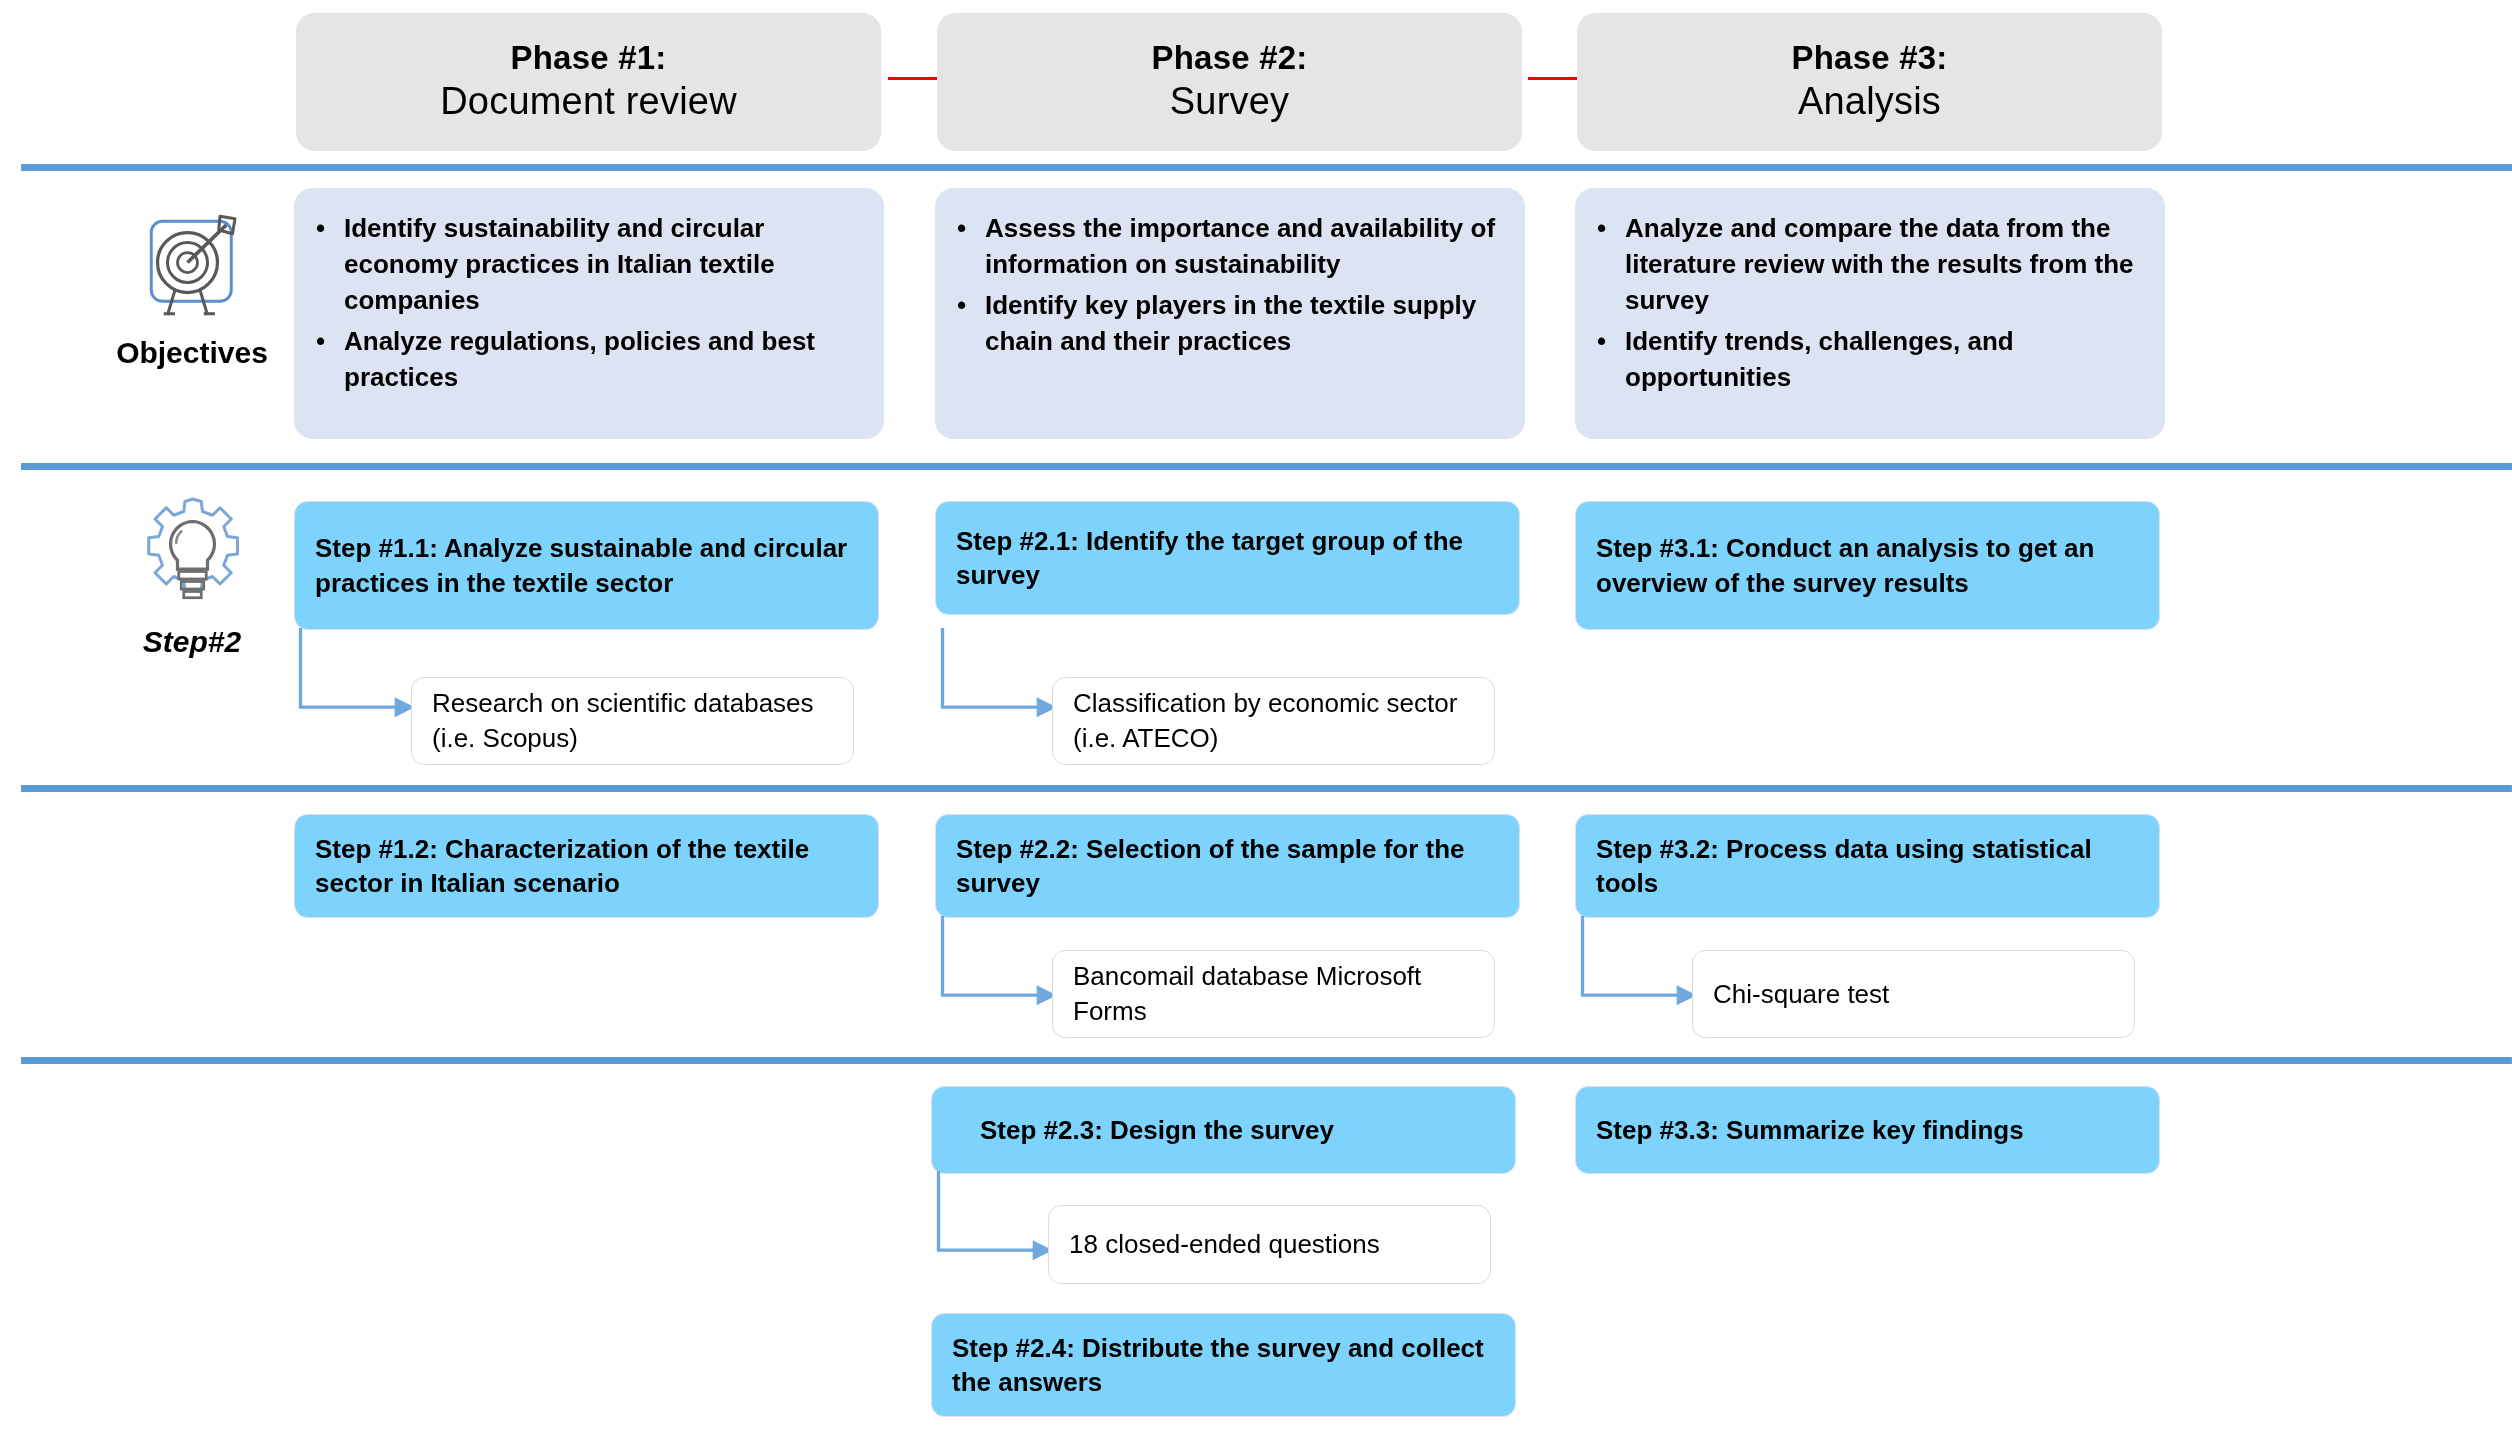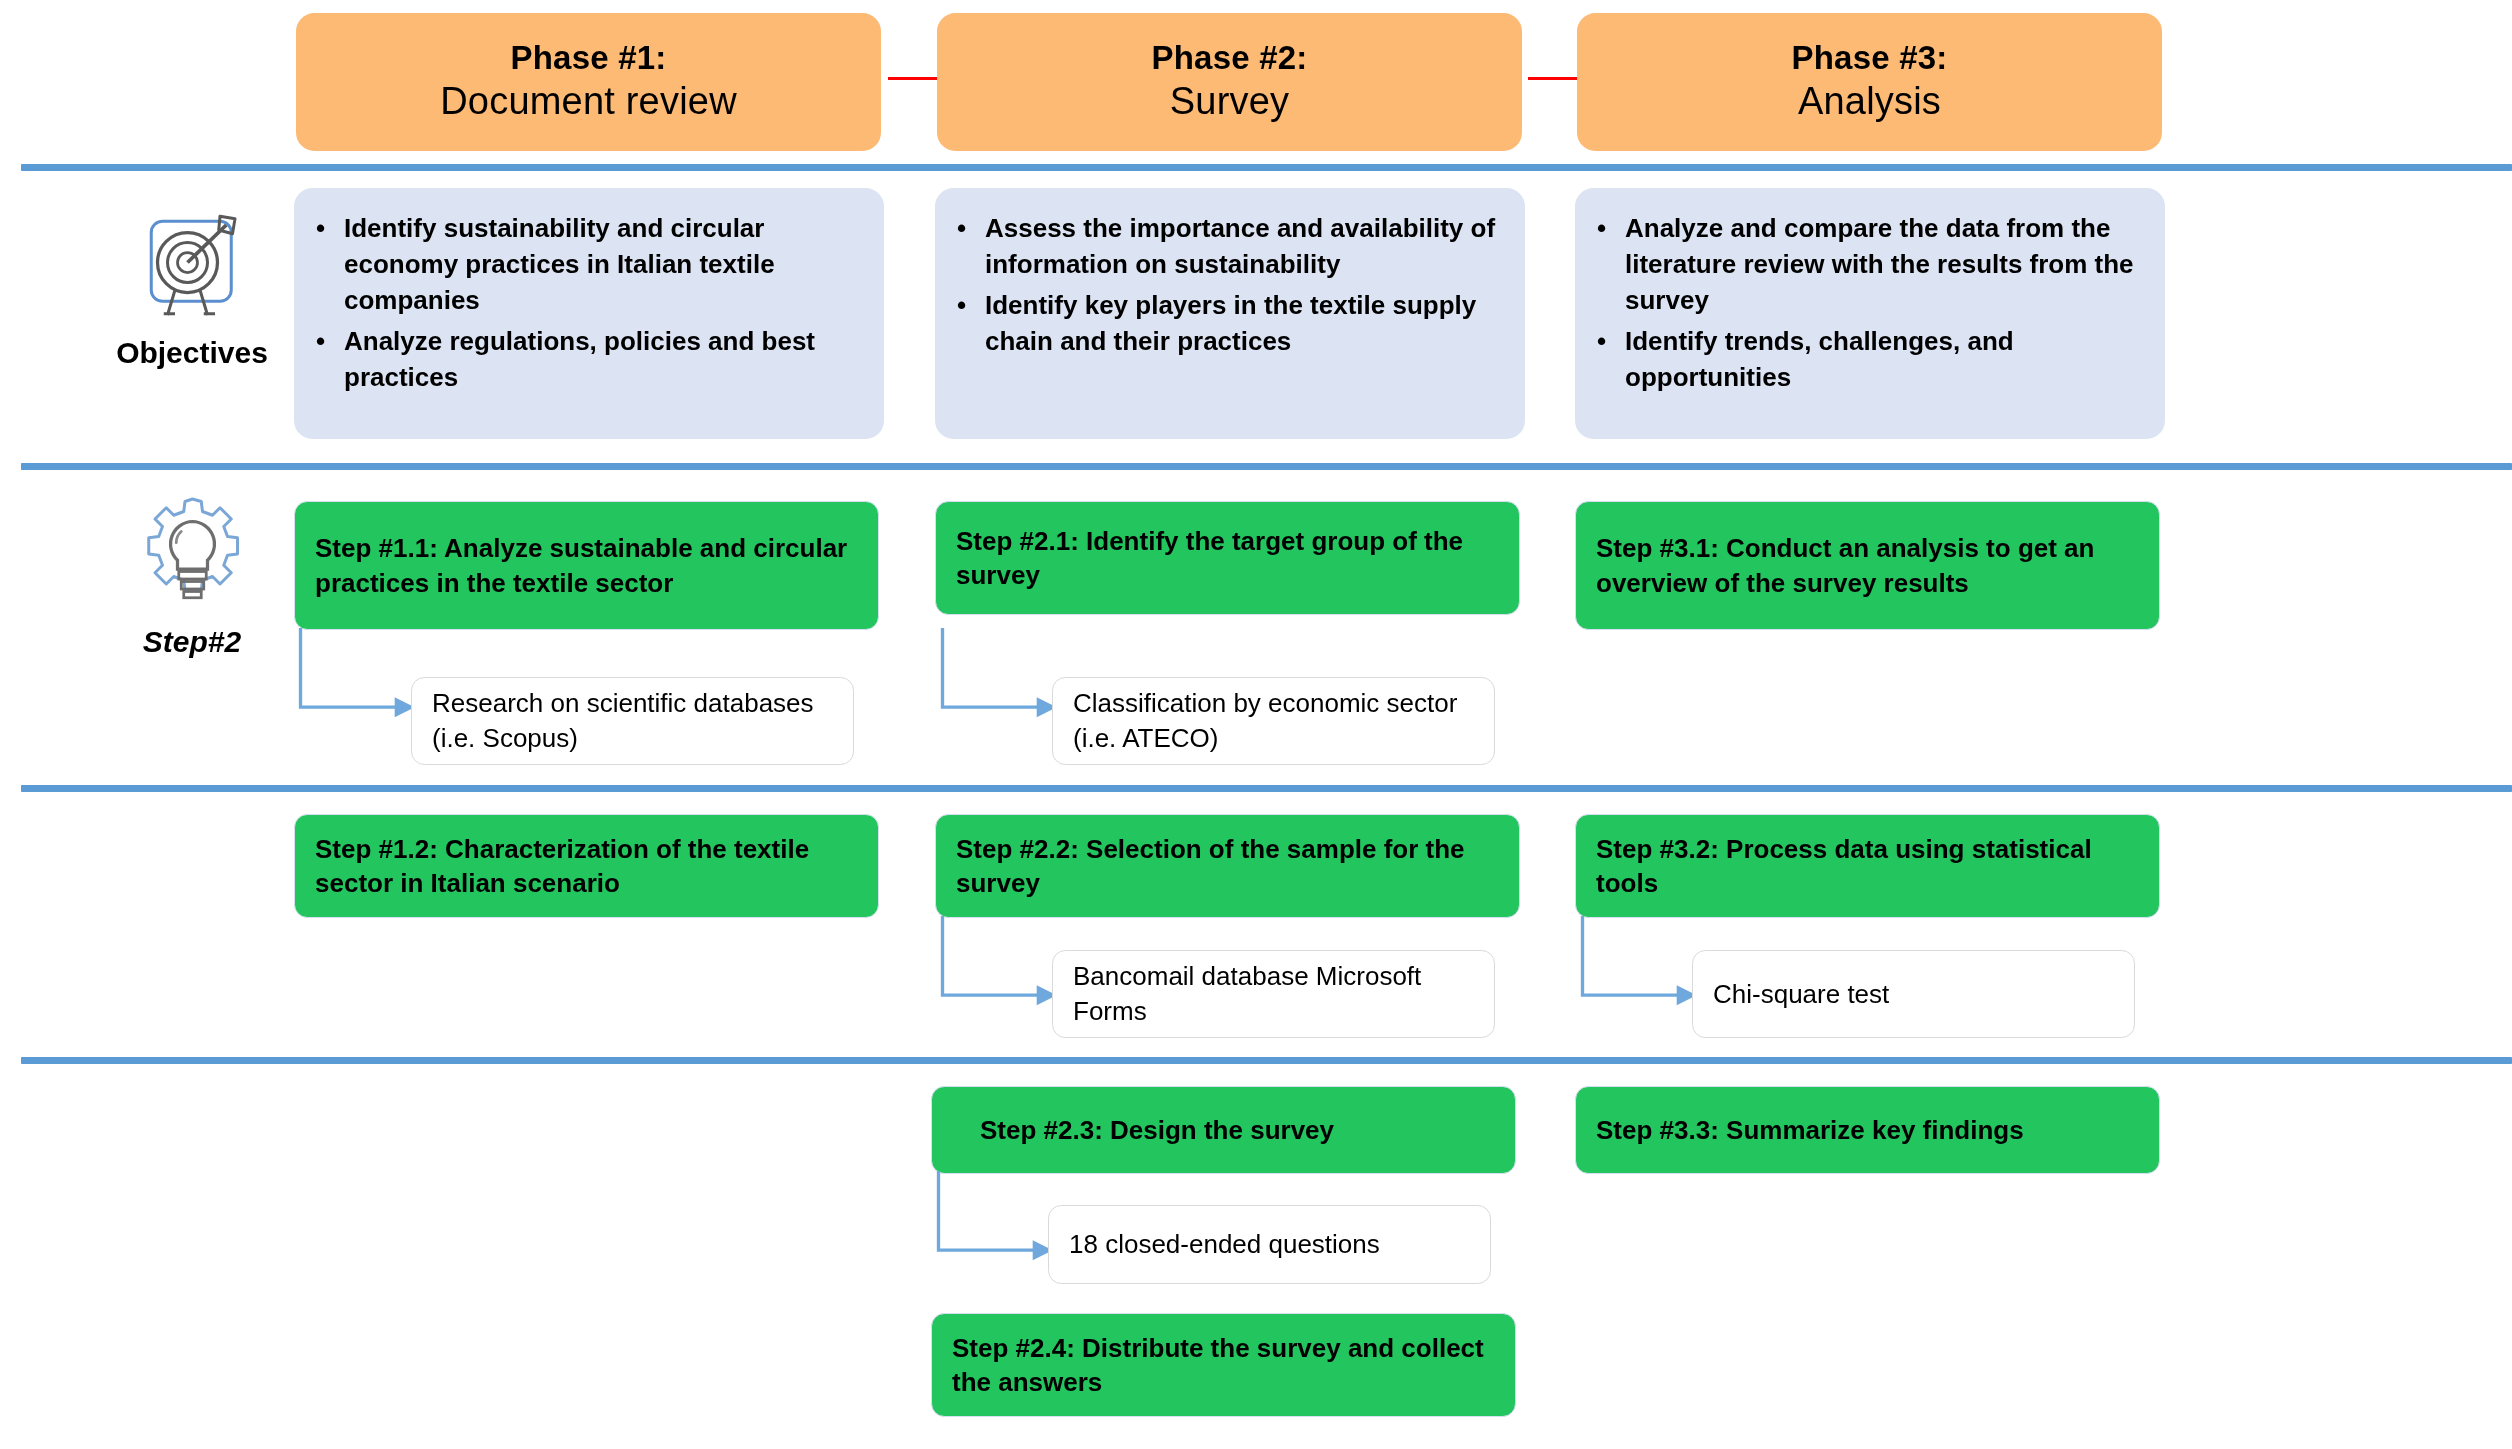--- a/index.html
+++ b/index.html
@@ -14,21 +14,21 @@
     position: relative;
     overflow: hidden;
     color: #000;
   }
 
   
   .abs { position: absolute; box-sizing: border-box; }
 
   
   .phase-box {
-    background: #fdba74;
+    background: #e5e5e5;
     border-radius: 18.4px;
     display: flex;
     flex-direction: column;
     align-items: center;
     justify-content: center;
     text-align: center;
     line-height: 1.22;
   }
   .phase-title {
     font-size: 33px;
@@ -89,21 +89,21 @@
     flex: 0 0 auto;
     width: 28px;
     font-size: 26px;
     line-height: 1.38;
     text-align: left;
   }
   .obj-text { flex: 1 1 auto; }
 
   
   .step-card {
-    background: #22c55e;
+    background: #7dd3fc;
     border: 1.3px solid #D7E0F0;
     border-radius: 13.4px;
     padding: 18.4px 20px;
     font-size: 26px;
     font-weight: bold;
     line-height: 1.32;
     display: flex;
     align-items: center;
   }
 

